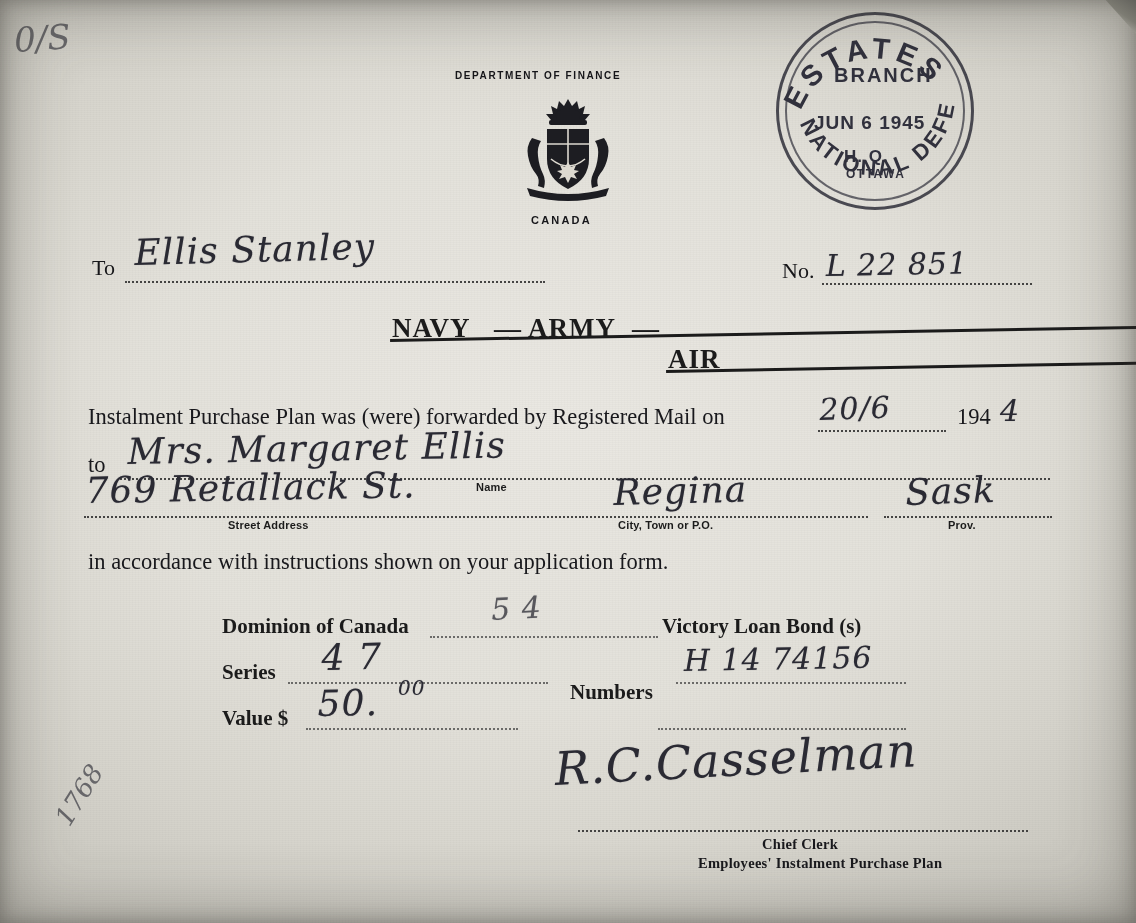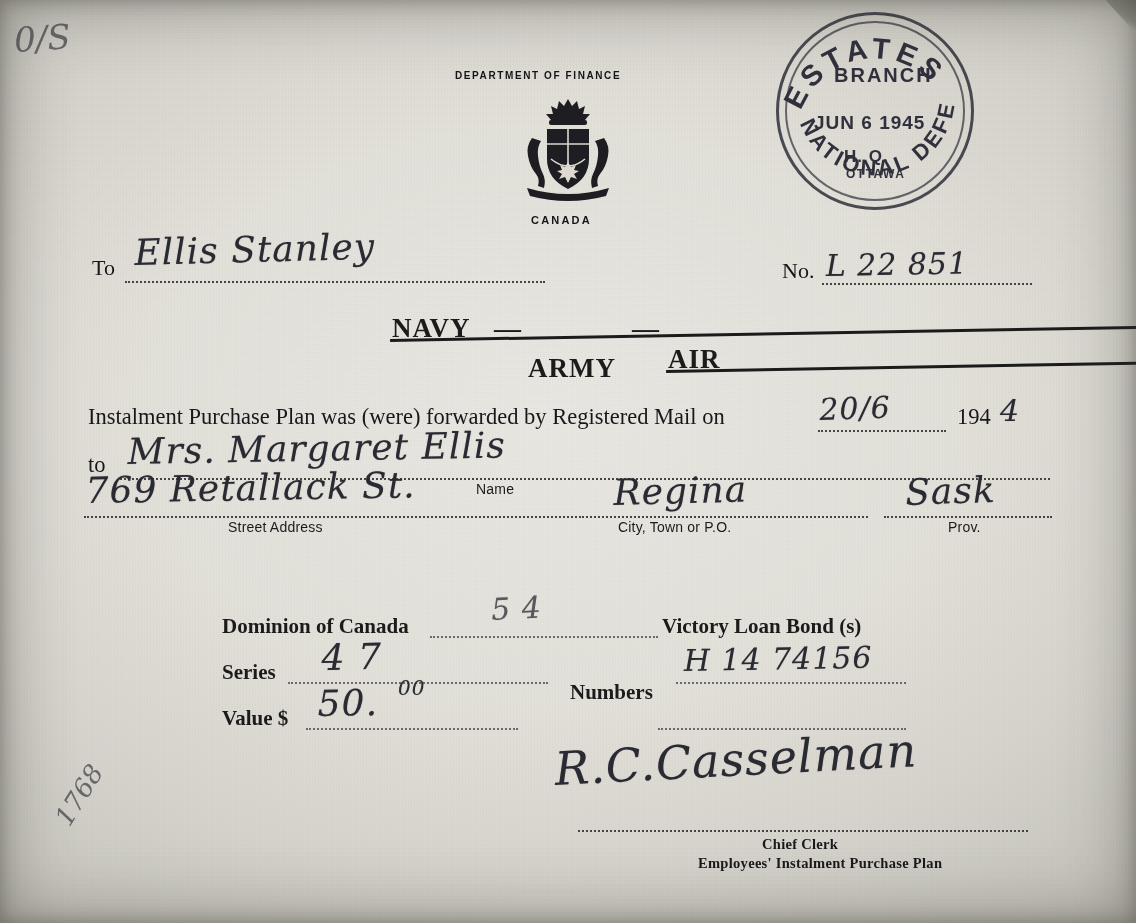--- a/index.html
+++ b/index.html
@@ -87,22 +87,22 @@
     background: #1b1b1b;
     transform: rotate(-1deg);
   }
   .body-line {
     font-size: 22.5px;
     font-family: "Liberation Serif", serif;
     color: #18181c;
   }
   .tiny-label {
     font-family: "Liberation Sans", sans-serif;
-    font-weight: normal;
-    font-size: 14px;
+    font-weight: bold;
+    font-size: 11px;
     color: #1b1b1b;
     letter-spacing: 0.2px;
   }
   .foot-label {
     font-family: "Liberation Serif", serif;
     font-weight: bold;
     font-size: 14.5px;
     color: #19191d;
     letter-spacing: 0.3px;
   }
@@ -244,21 +244,21 @@
   <div class="abs print" style="left:92px; top:255px; font-size:22px;">To</div>
   <div class="abs dots" style="left:125px; top:281px; width:420px;"></div>
   <div class="abs hand hand-lg" style="left:135px; top:232px; transform:rotate(-1.5deg);">Ellis  Stanley</div>
 
   <div class="abs print" style="left:782px; top:258px; font-size:22px;">No.</div>
   <div class="abs dots" style="left:822px; top:283px; width:210px;"></div>
   <div class="abs hand hand-md" style="left:826px; top:248px; transform:rotate(-1deg);">L 22 851</div>
 
   <div class="abs branches struck" style="left:392px; top:313px;">NAVY</div>
   <div class="abs branches" style="left:494px; top:313px;">—</div>
-  <div class="abs branches" style="left:528px; top:313px;margin-top:40px;">ARMY</div>
+  <div class="abs branches" style="left:528px; top:313px;">ARMY</div>
   <div class="abs branches" style="left:632px; top:313px;">—</div>
   <div class="abs branches struck" style="left:668px; top:313px;">AIR</div>
 
   <div class="abs body-line" style="left:88px; top:404px;">Instalment Purchase Plan was (were) forwarded by Registered Mail on</div>
   <div class="abs dots" style="left:818px; top:430px; width:128px;"></div>
   <div class="abs hand hand-md" style="left:820px; top:392px; transform:rotate(-2deg);">20/6</div>
   <div class="abs body-line" style="left:957px; top:404px;">194</div>
   <div class="abs hand hand-md" style="left:1000px; top:393px;">4</div>
 
   <div class="abs body-line" style="left:88px; top:452px;">to</div>
@@ -271,20 +271,21 @@
   <div class="abs tiny-label" style="left:228px; top:519px;">Street Address</div>
 
   <div class="abs dots" style="left:586px; top:516px; width:282px;"></div>
   <div class="abs hand hand-lg" style="left:614px; top:472px; transform:rotate(-1.5deg);">Regina</div>
   <div class="abs tiny-label" style="left:618px; top:519px;">City, Town or P.O.</div>
 
   <div class="abs dots" style="left:884px; top:516px; width:168px;"></div>
   <div class="abs hand hand-lg" style="left:906px; top:472px; transform:rotate(-2deg);">Sask</div>
   <div class="abs tiny-label" style="left:948px; top:519px;">Prov.</div>
 
+  <div class="abs body-line" style="left:88px; top:549px;">in accordance with instructions shown on your application form.</div>
 
   <div class="abs lbl-bold" style="left:222px; top:614px;">Dominion of Canada</div>
   <div class="abs dots-thin" style="left:430px; top:636px; width:228px;"></div>
   <div class="abs hand hand-md" style="left:492px; top:592px; transform:rotate(-3deg); opacity:0.75;">5 4</div>
   <div class="abs lbl-bold" style="left:662px; top:614px;">Victory Loan Bond (s)</div>
 
   <div class="abs lbl-bold" style="left:222px; top:660px;">Series</div>
   <div class="abs dots-thin" style="left:288px; top:682px; width:260px;"></div>
   <div class="abs hand hand-lg" style="left:322px; top:637px; transform:rotate(-1deg);">4 7</div>
 

